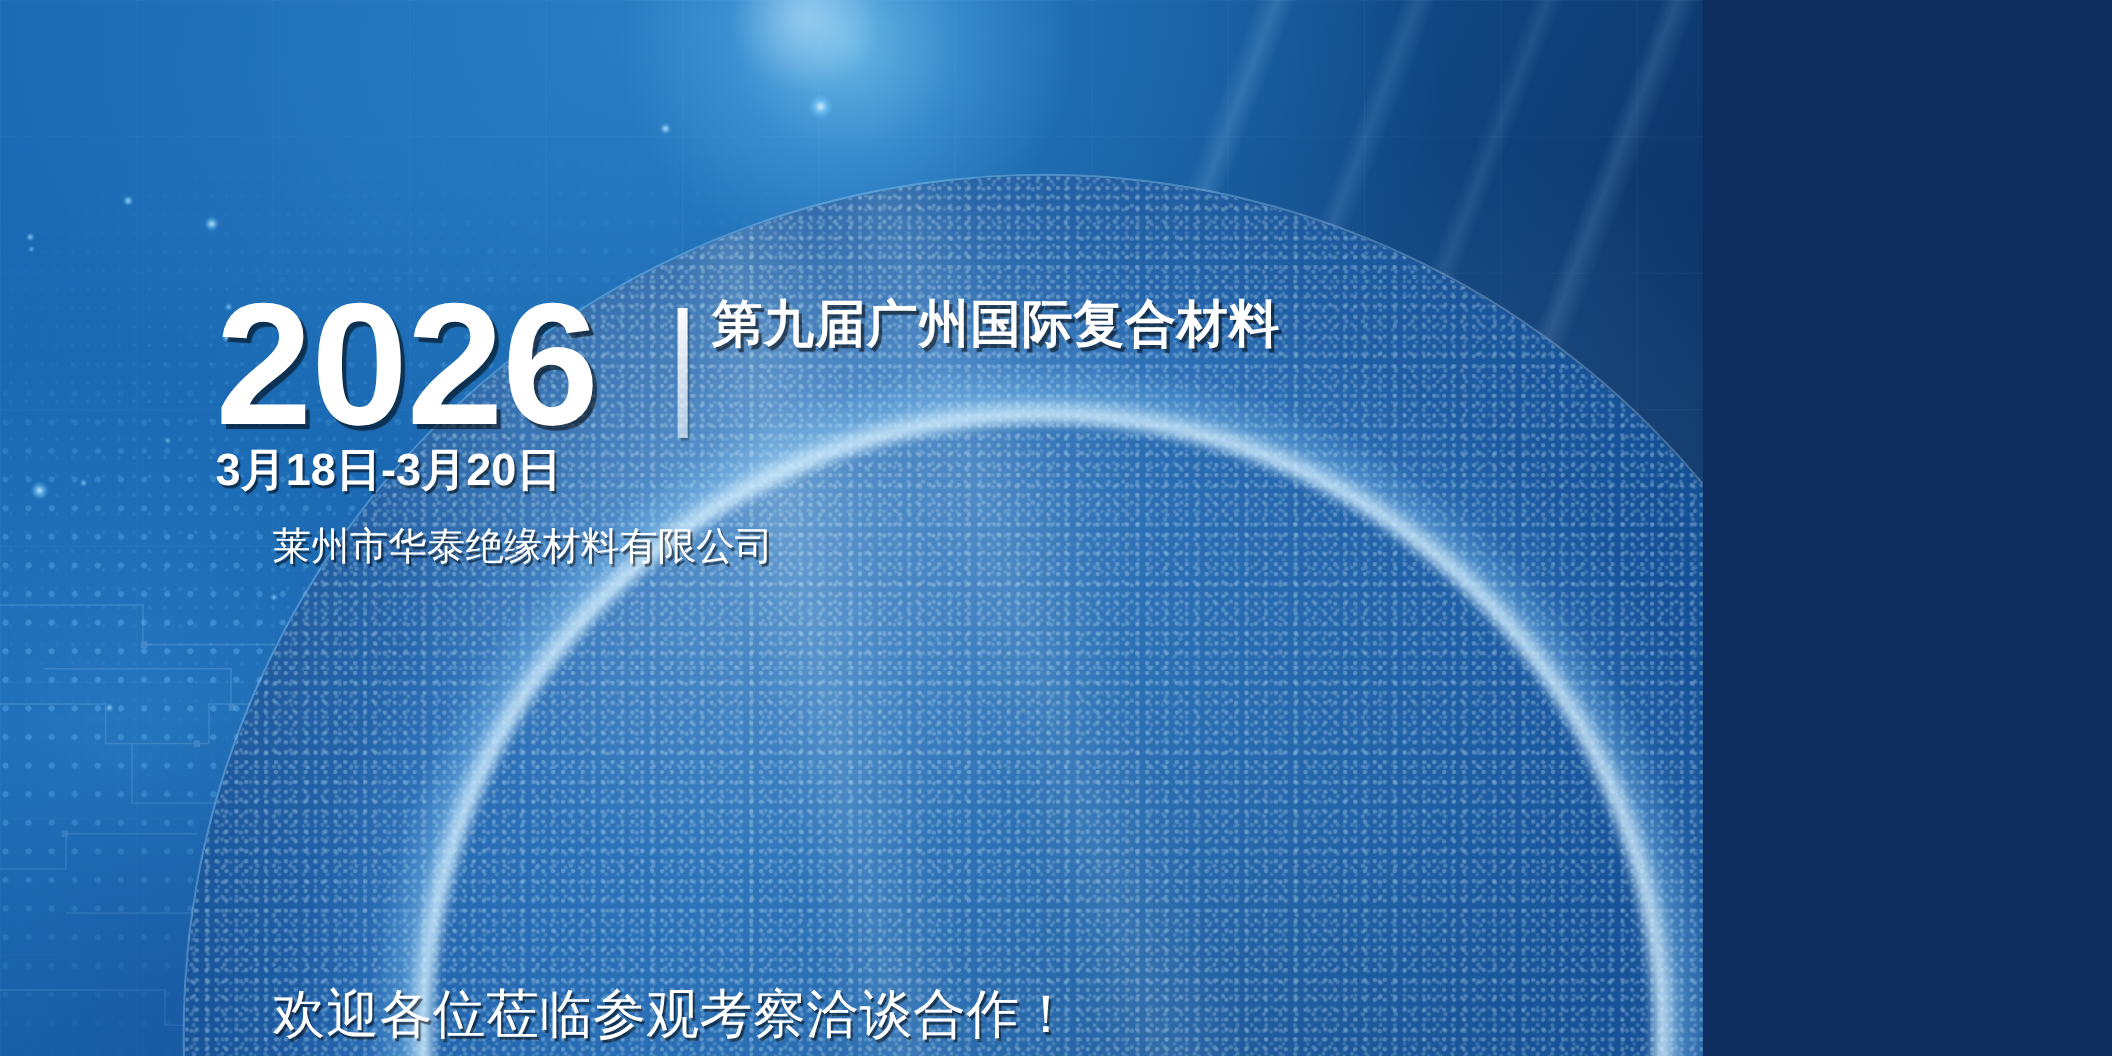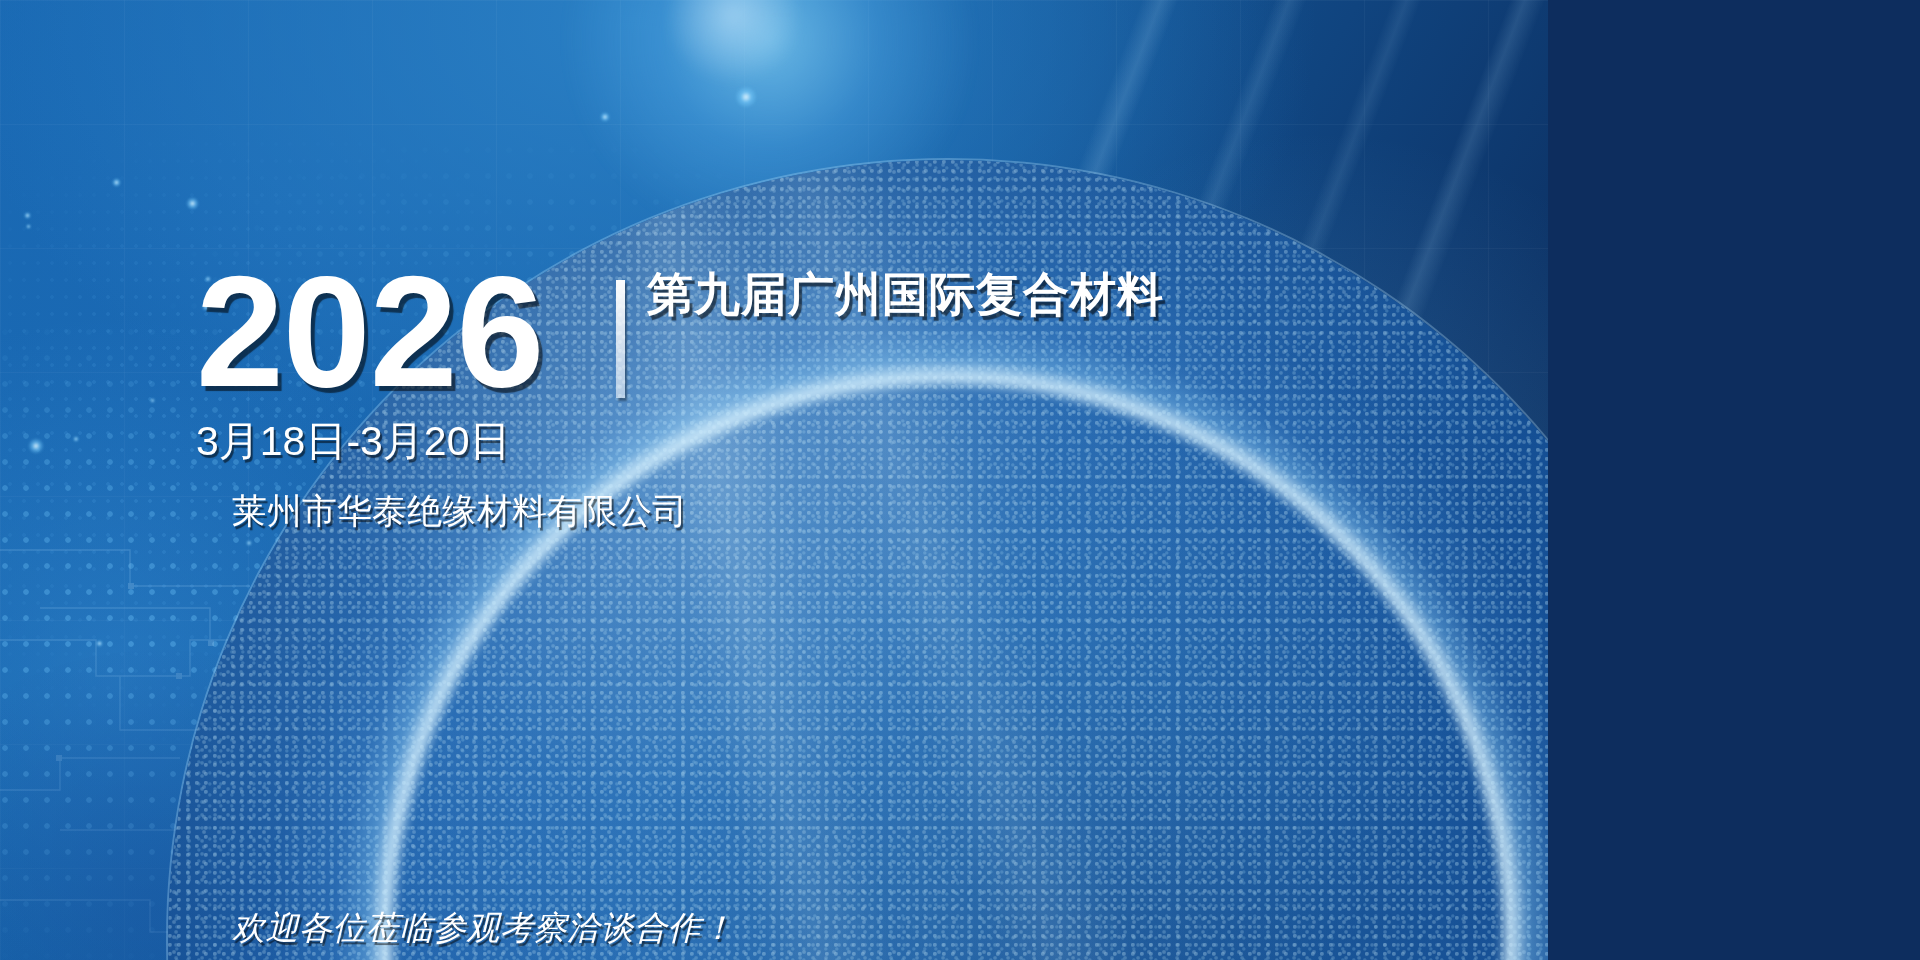--- a/index.html
+++ b/index.html
@@ -196,24 +196,23 @@
     font-size:158px;
     line-height:.93;
     font-weight:bold;
     color:#ffffff;
     letter-spacing:-1px;
     text-shadow:4px 5px 1px rgba(0,0,0,.55);
     font-family:"Liberation Sans","DejaVu Sans",sans-serif;
   }
 
   .date{
-    margin-top:14px;
     font-size:41px;
     line-height:1.1;
-    font-weight:400;
+    font-weight:700;
     color:#ffffff;
     text-shadow:2px 3px 1px rgba(0,0,0,.55);
   }
 
   
   .divider{
     flex:0 0 auto;
     width:9px;
     height:118px;
     margin:22px 22px 0 2px;
@@ -248,29 +247,28 @@
     flex:0 0 418px;
     font-size:35px;
     line-height:1.2;
     font-weight:500;
     color:#ffffff;
     text-shadow:2px 3px 1px rgba(0,0,0,.55);
     white-space:nowrap;
   }
 
   .welcome{
-    margin-left:36px;
-    font-size:33px;
+    margin-left:52px;
+    font-size:48px;
     line-height:1.2;
     font-weight:500;
     color:#ffffff;
     letter-spacing:.5px;
     text-shadow:2px 3px 1px rgba(0,0,0,.55);
     white-space:nowrap;
-    font-style:italic;
   }
 </style>
 </head>
 <body>
 
 <div class="banner">
 
   <div class="grid-lines"></div>
   <div class="dot-matrix"></div>
   <div class="dot-matrix fine"></div>

